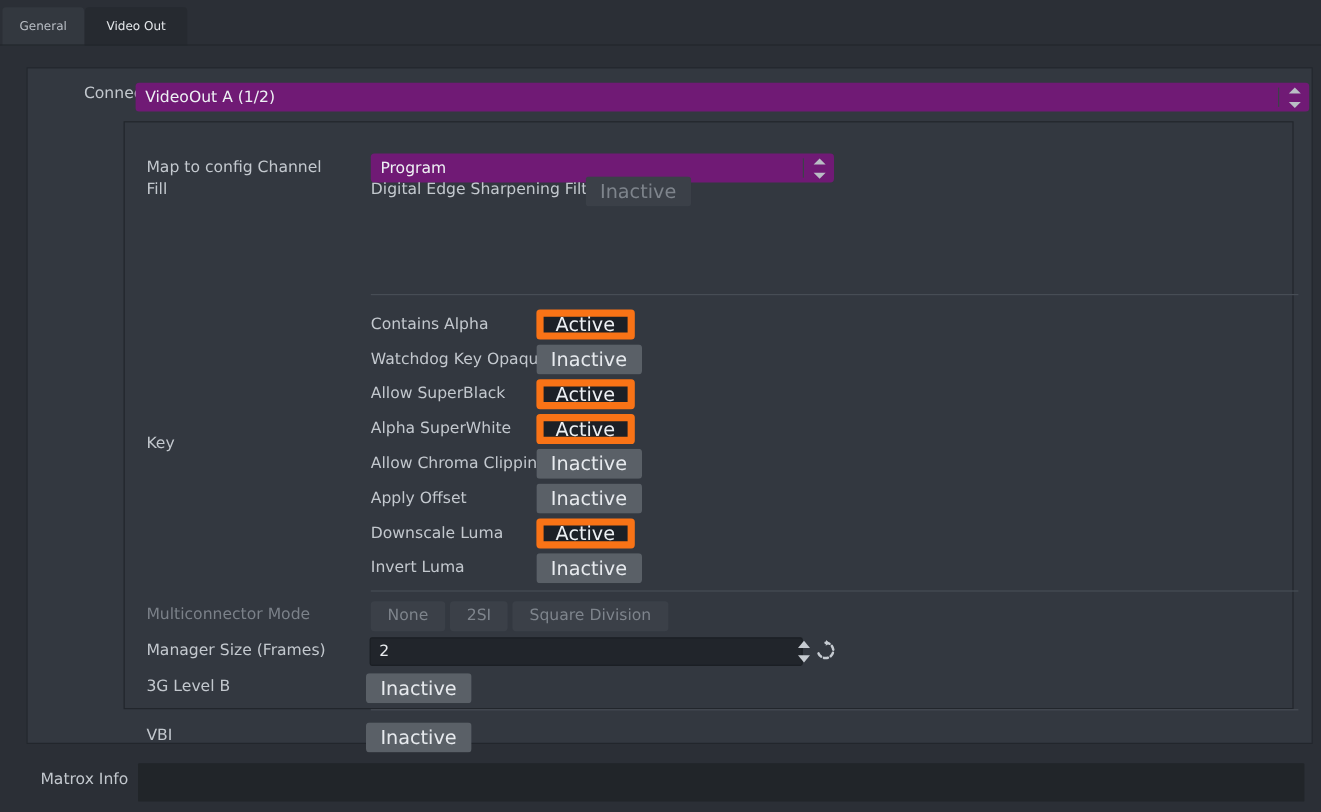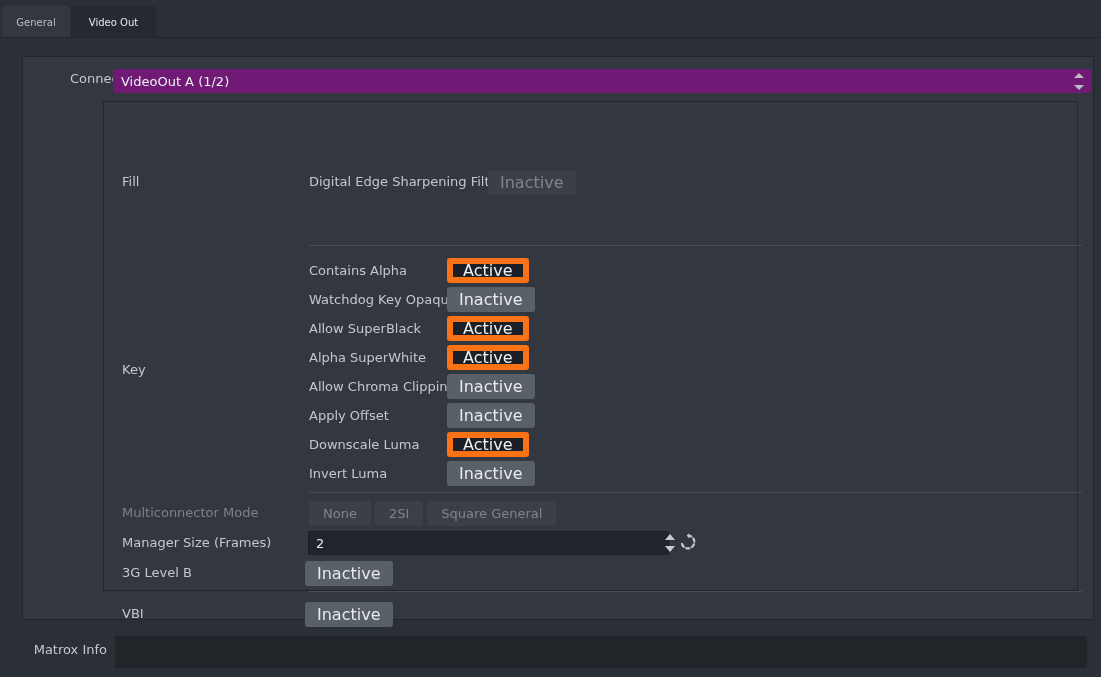--- a/index.html
+++ b/index.html
@@ -314,22 +314,33 @@
       <span class="divider"></span>
       <span class="spinner-arrows">
         <i class="up"></i>
           <i class="down"></i>
       </span>
     </div>
   </div>
 
   <div id="inner-group">
 
-
-    <div class="frow" style="top:68px;">
+    <div class="frow" style="top:26px;">
+      <div class="flabel">Map to config Channel</div>
+      <div class="combo" style="left:205px; top:0px; width:386px;">
+        <span>Program</span>
+        <span class="divider"></span>
+        <span class="spinner-arrows">
+          <i class="up"></i>
+            <i class="down"></i>
+        </span>
+      </div>
+    </div>
+
+    <div class="frow" style="top:45px;">
       <div class="flabel">Fill</div>
       <div class="sublabel" style="left:205px;">Digital Edge Sharpening Filter</div>
       <div class="toggle disabled" style="left:384px; top:0px;">
         <span>Inactive</span>
       </div>
     </div>
 
     <div class="sep" style="left:205px; top:143px; width:773px;"></div>
 
     <div class="flabel" style="position:absolute; top:260px;">Key</div>
@@ -395,21 +406,21 @@
     <div class="frow" style="top:399px;">
       <div class="flabel disabled">Multiconnector Mode</div>
       <div class="seg" style="left:205px; top:0px;">
         <div class="segbtn">
           <span>None</span>
         </div>
         <div class="segbtn">
           <span>2SI</span>
         </div>
         <div class="segbtn">
-          <span>Square General</span>
+          <span>Square Division</span>
         </div>
       </div>
     </div>
 
     <div class="frow" style="top:429px;">
       <div class="flabel">Manager Size (Frames)</div>
       <div class="numfield" style="left:204px; top:0px; width:361px;">
         <span>2</span>
       </div>
       <span class="num-spin" style="left:560px; top:3px;">

